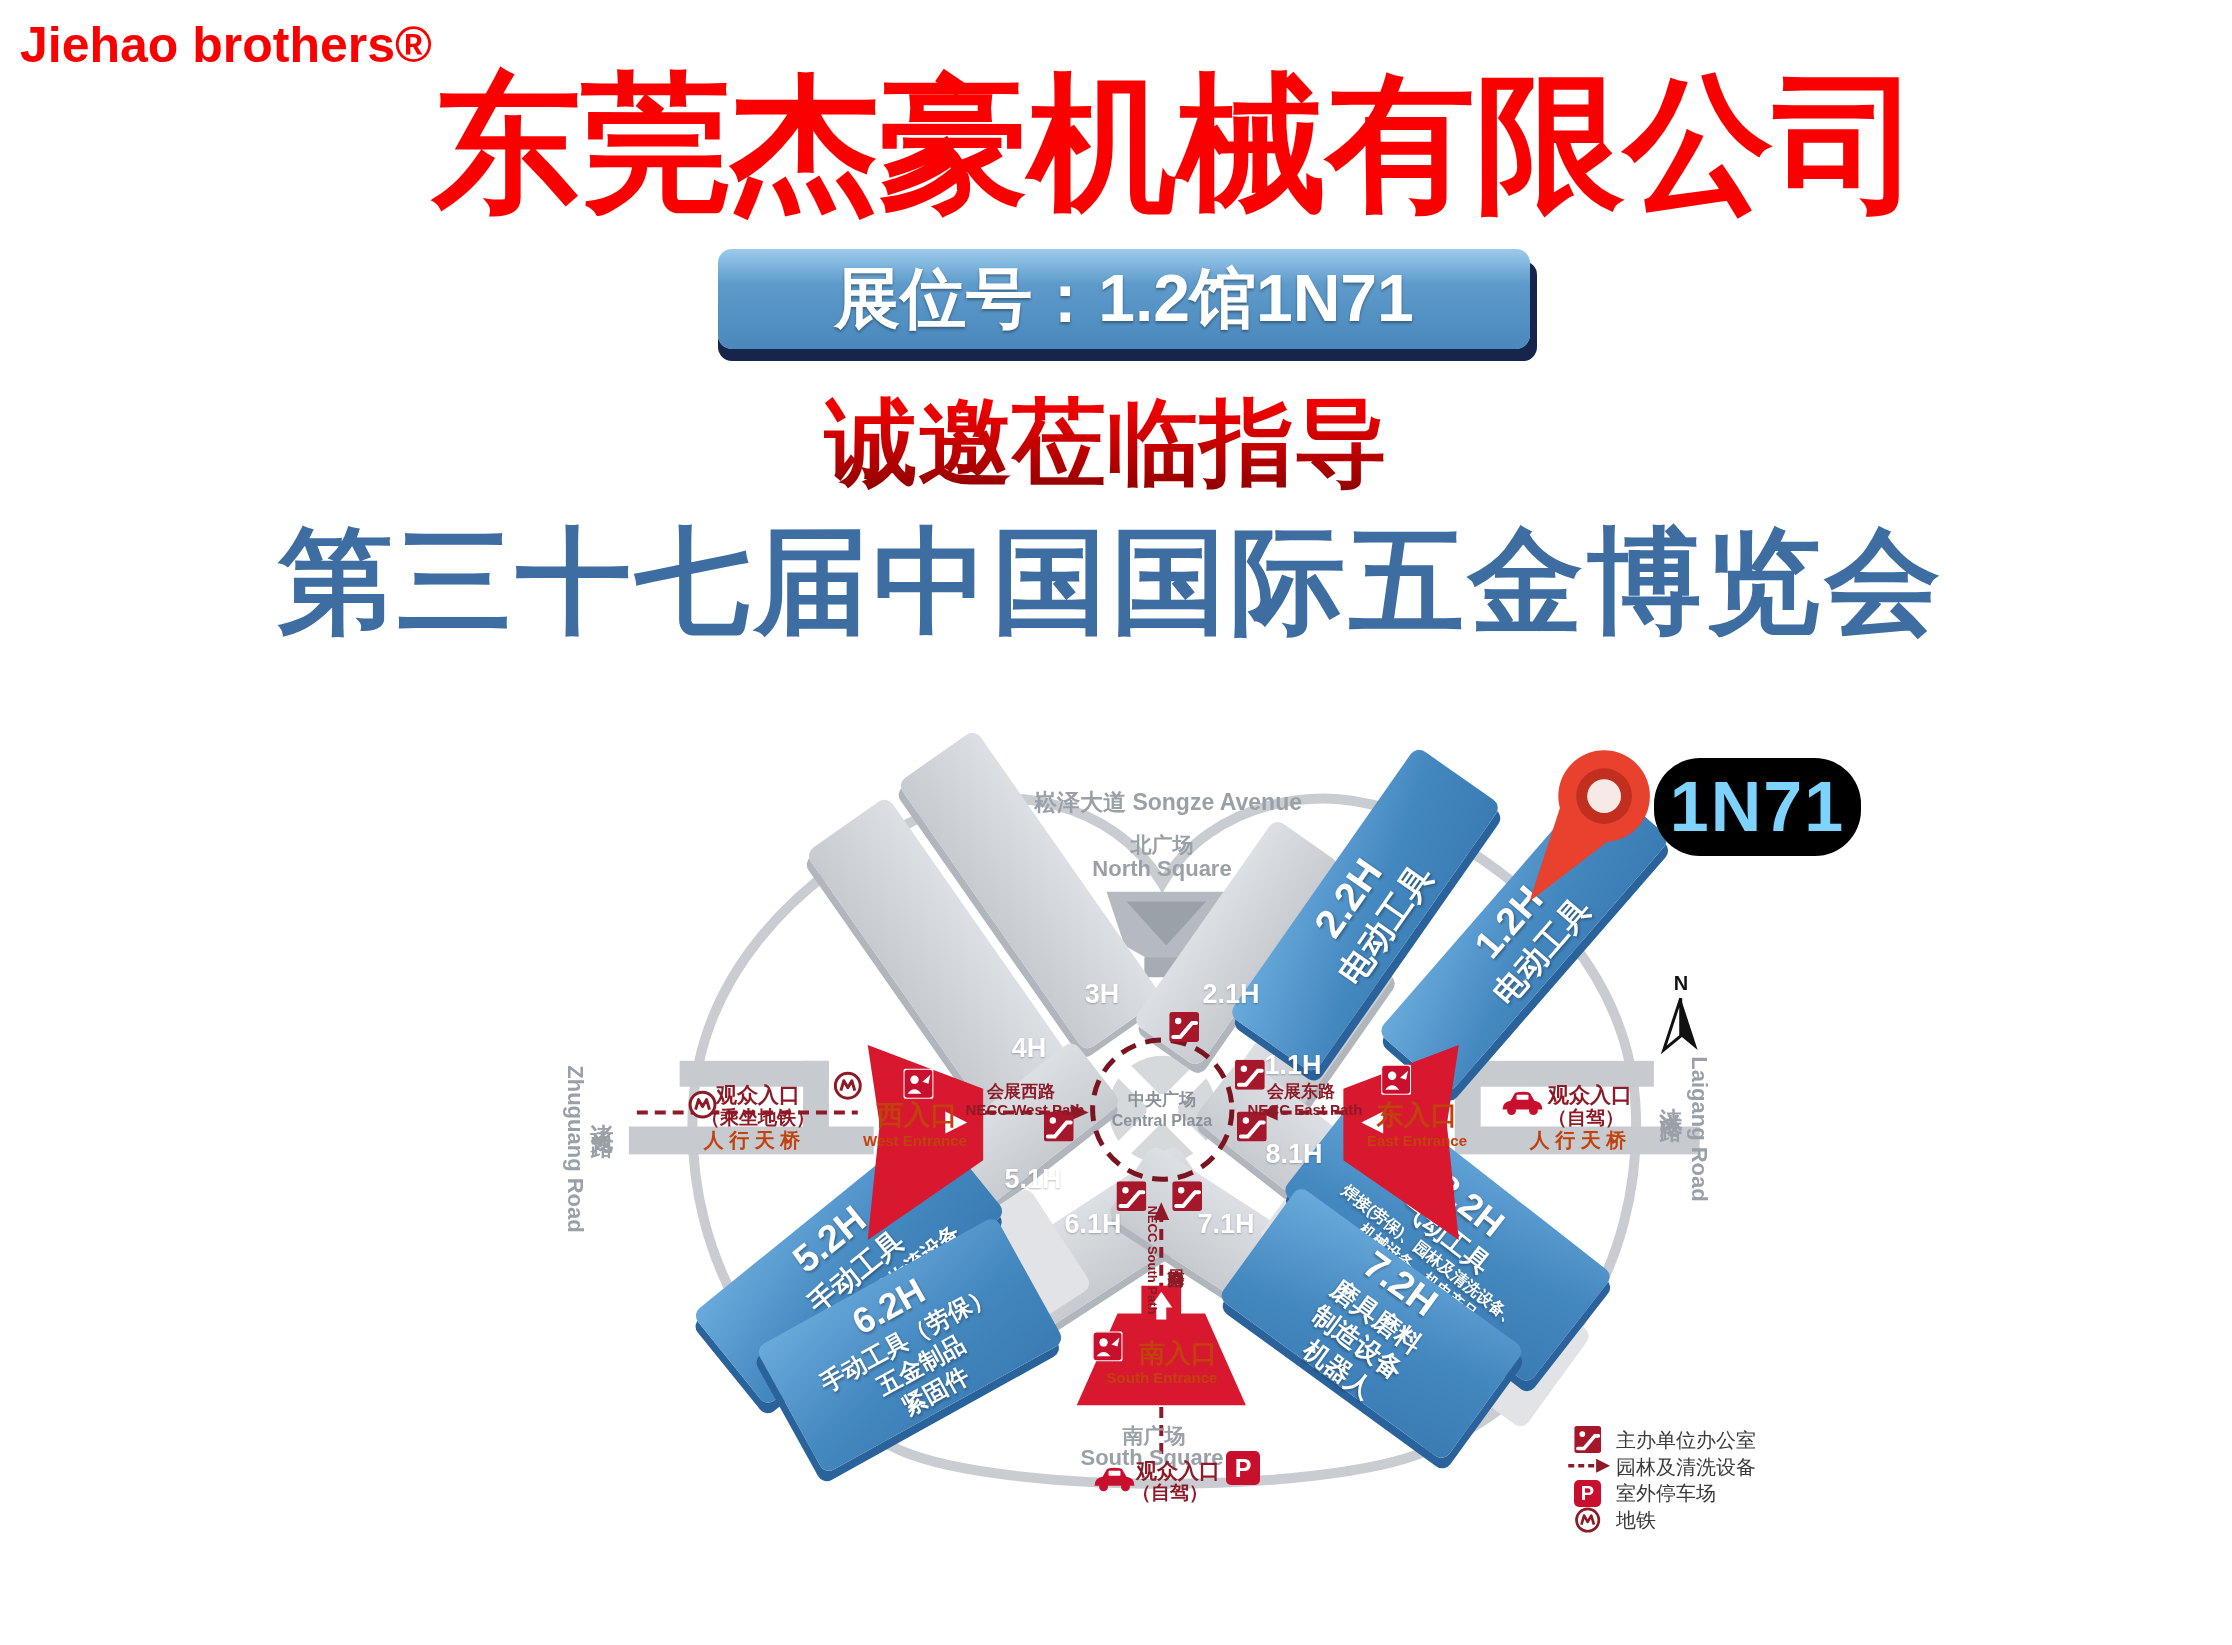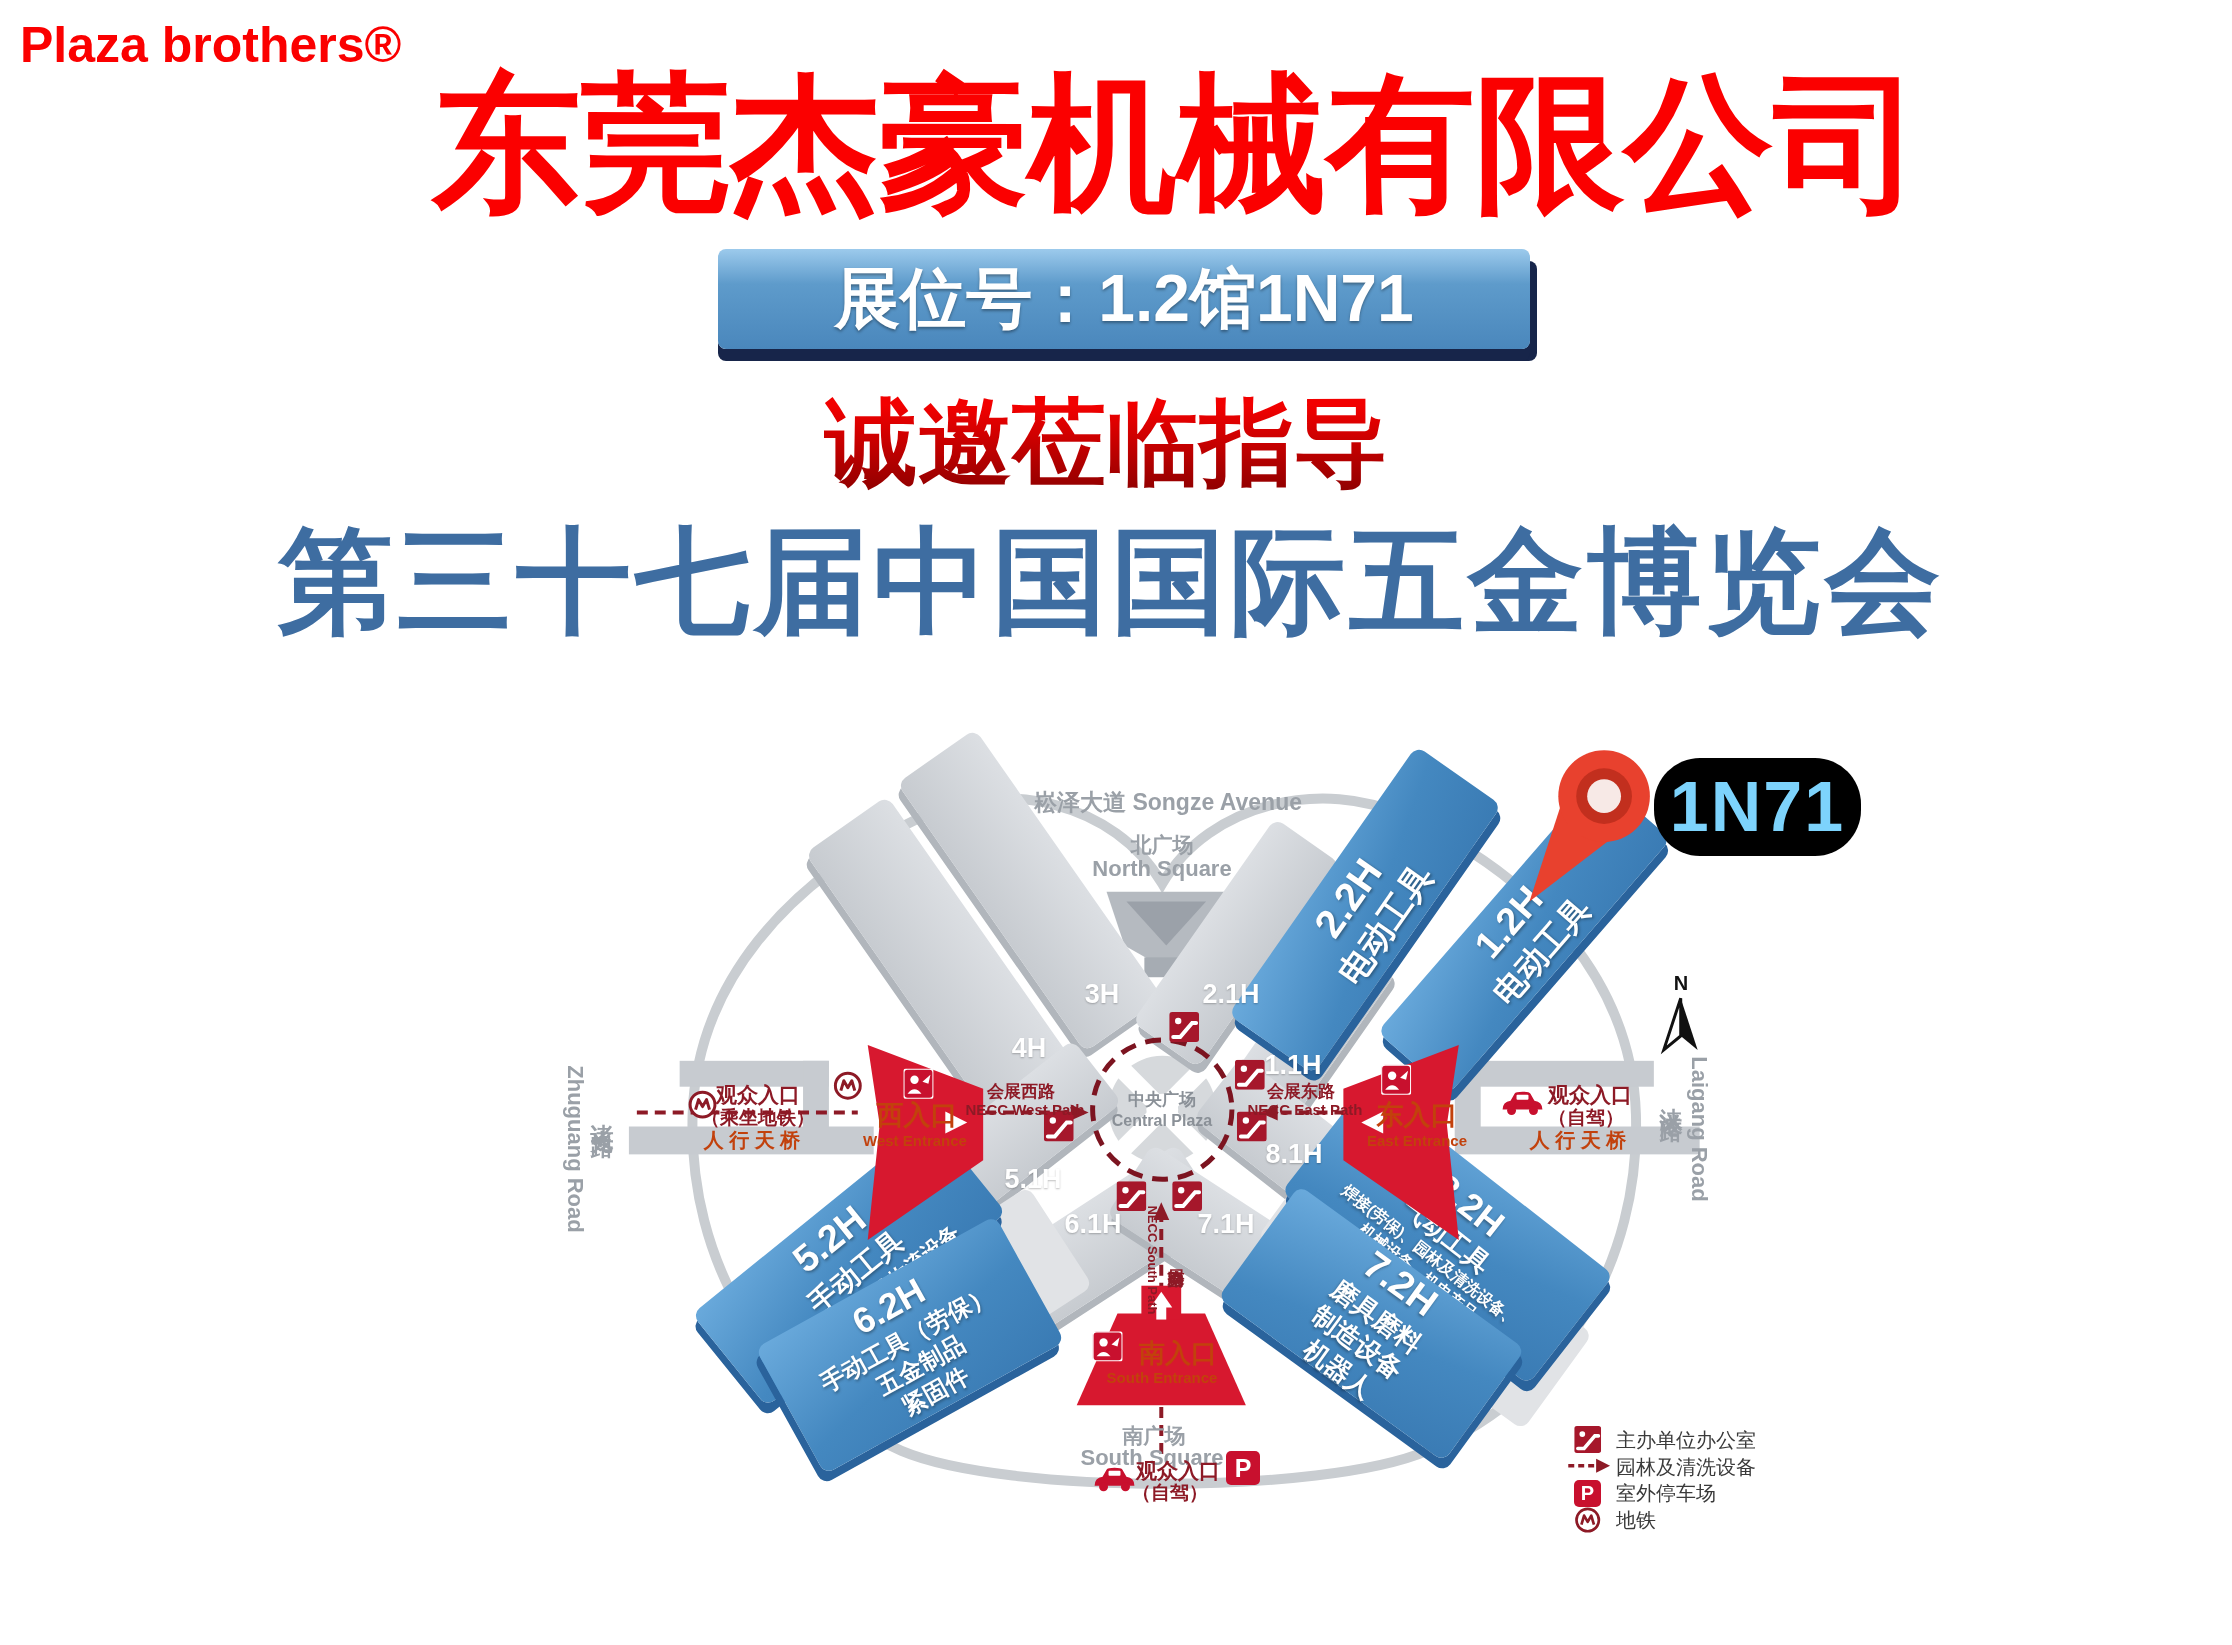--- a/index.html
+++ b/index.html
@@ -5,21 +5,21 @@
   html,body{margin:0;padding:0;background:#fff;}
   #page{position:relative;width:2233px;height:1646px;background:#fff;overflow:hidden;
         font-family:"Liberation Sans","DejaVu Sans",sans-serif;}
   .abs{position:absolute;}
   .lbl{position:absolute;white-space:nowrap;transform:translate(-50%,-50%);}
   .vtext{writing-mode:vertical-rl;transform:translate(-50%,-50%);}
   
   .brand{left:20px;top:16px;font-size:50px;font-weight:bold;color:#fb0000;}
   .company{left:1177px;top:66px;transform:translateX(-50%);font-size:149px;font-weight:bold;
            color:#fb0000;white-space:nowrap;line-height:1.05;}
-  .banner{left:718px;top:249px;width:812px;height:100px;border-radius:8px;
+  .banner{left:718px;top:249px;width:812px;height:100px;border-radius:14px;
           background:linear-gradient(180deg,#9ccaec 0%,#5e9bcb 35%,#4a87bc 100%);
           box-shadow:0 12px 0 #17254a, 7px 12px 0 #17254a;
           display:flex;align-items:center;justify-content:center;}
   .banner span{font-size:66px;font-weight:bold;color:#fff;text-shadow:0 2px 3px rgba(0,0,0,.35);}
   .invite{left:1106px;top:380px;transform:translateX(-50%);font-size:94px;font-weight:bold;
           background:linear-gradient(180deg,#f20000 20%,#7e0000 100%);
           -webkit-background-clip:text;background-clip:text;color:transparent;white-space:nowrap;}
   .expo{left:1111px;top:505px;transform:translateX(-50%);font-size:115px;font-weight:bold;
         color:#3e6da1;white-space:nowrap;letter-spacing:4px;}
   .daterow{left:1134px;top:651px;transform:translateX(-50%);display:flex;gap:92px;
@@ -47,21 +47,21 @@
   .pin-badge span{color:#7dd3fc;font-size:70px;font-weight:bold;letter-spacing:2px;}
   .p-icon{background:#c8102e;border-radius:5px;display:flex;align-items:center;justify-content:center;}
   .p-icon span{color:#fff;font-weight:bold;}
   .legend-label{color:#3a3a3a;font-size:20px;white-space:nowrap;transform:translate(0,-50%);}
 </style>
 </head>
 <body>
 
 <div id="page">
 
-  <div class="abs brand">Plaza brothers®</div>
+  <div class="abs brand">Jiehao brothers®</div>
   <div class="abs company">东莞杰豪机械有限公司</div>
   <div class="abs banner">
     <span>展位号：1.2馆1N71</span>
   </div>
   <div class="abs invite">诚邀莅临指导</div>
   <div class="abs expo">第三十七届中国国际五金博览会</div>
 
   <svg class="layer z1" width="2233" height="1646" viewBox="0 0 2244 1654">
 
     <path d="M 1168,888 C 1120,806 1010,782 928,820 C 790,884 700,990 696,1120

